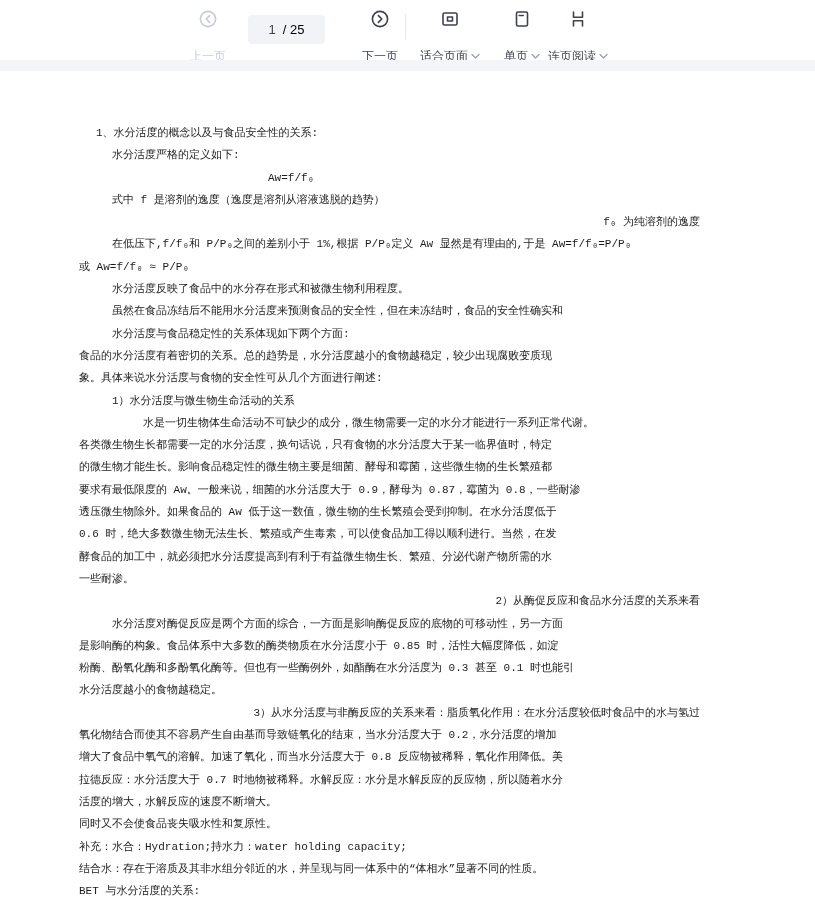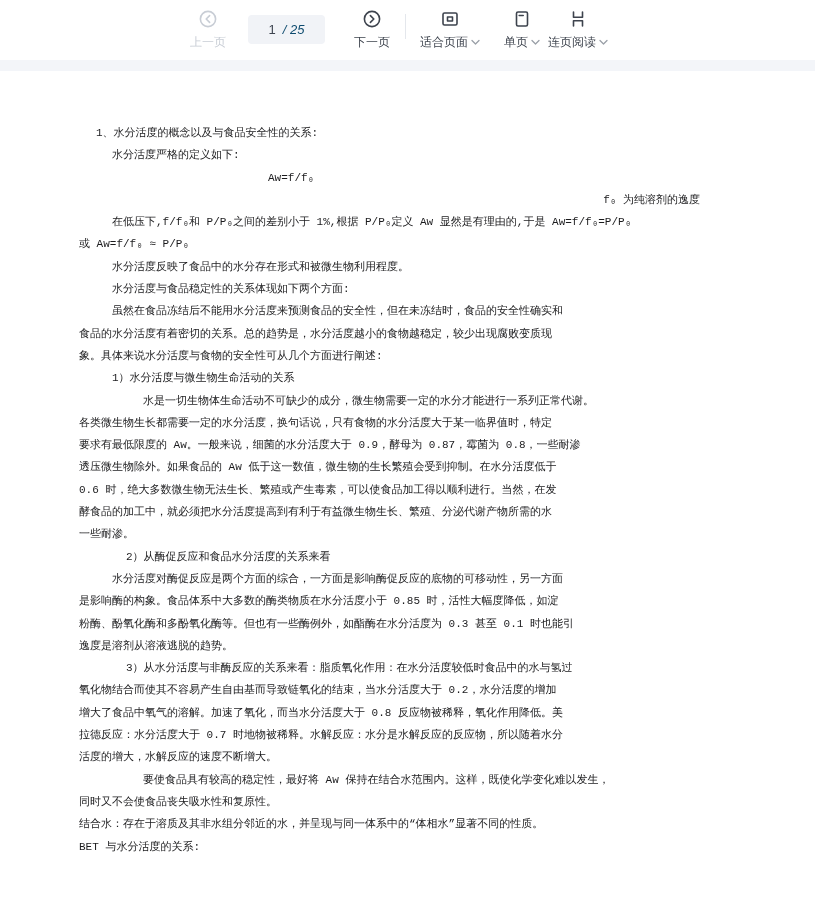--- a/index.html
+++ b/index.html
@@ -5,49 +5,49 @@
   html,body{margin:0;padding:0;}
   body{
     width:815px;height:918px;position:relative;overflow:hidden;
     background:#ffffff;
     font-family:"Liberation Sans","DejaVu Sans",sans-serif;
   }
   
   .toolbar{position:absolute;top:0;left:0;width:815px;height:60px;background:#fff;}
   .tb-item{
     position:absolute;top:9px;transform:translateX(-50%);
-    display:flex;flex-direction:column;align-items:center;gap:6px;
+    display:flex;flex-direction:column;align-items:center;gap:20px;
     color:#3d434d;font-size:12px;cursor:pointer;user-select:none;
   }
   .tb-item.disabled{color:#c8cdd5;cursor:default;}
   .tb-item .ic{width:20px;height:20px;display:block;}
   .tb-item .lbl-row{display:flex;align-items:center;gap:3px;line-height:14px;white-space:nowrap;}
   .chev{width:9px;height:8px;display:block;}
   .page-box{
     position:absolute;left:248px;top:15px;width:77px;height:29px;
     background:#f1f3f7;border-radius:4px;
     display:flex;align-items:center;justify-content:center;gap:7px;
     font-size:13px;color:#3e4450;cursor:text;
   }
-  .page-box .total{color:#0c4a6e;font-style:italic;}
+  .page-box .total{color:#000000;}
   .tb-divider{position:absolute;left:405px;top:14px;width:1px;height:25px;background:#e4e7ec;}
   
   .band{position:absolute;top:60px;left:0;width:815px;height:11px;background:#f3f5f9;}
   
   .page{
     position:absolute;top:71px;left:0;width:700px;height:847px;background:#fff;
     box-sizing:border-box;padding:51px 0 0 79px;overflow:hidden;
     font-family:Liberation Mono, monospace;
     font-size:11px;color:#1b1b1d;
   }
   .doc-line{height:22.3px;line-height:22.3px;white-space:nowrap;}
   .ind0{padding-left:0;}
   .ind1{padding-left:17px;}
   .ind2{padding-left:33px;}
-  .ind3{padding-left:47px;}
+  .ind3{padding-left:47px;text-align:right;}
   .ind4{padding-left:64px;}
   .ind5{padding-left:84px;text-align:right;}
   .formula{padding-left:189px;}
 </style>
 </head>
 <body>
 
 <div class="toolbar">
 
   <div class="tb-item disabled" style="left:208px">
@@ -58,21 +58,21 @@
     <span class="lbl-row">
         <span>上一页</span>
       </span>
   </div>
 
   <div class="page-box">
     <span>1</span>
     <span class="total">/ 25</span>
   </div>
 
-  <div class="tb-item" style="left:372px">
+  <div class="tb-item" style="left:380px">
     <svg class="ic" viewBox="0 0 20 20" fill="none" stroke="currentColor" stroke-width="1.6" stroke-linecap="round" stroke-linejoin="round">
       <circle cx="10" cy="10" r="7.6"></circle>
       <path d="M8.4 6.6 L11.8 10 L8.4 13.4"></path>
     </svg>
     <span class="lbl-row">
         <span>下一页</span>
       </span>
   </div>
 
   <div class="tb-divider"></div>
@@ -117,43 +117,45 @@
   </div>
 
 </div>
 
 <div class="band"></div>
 
 <div class="page">
     <div class="doc-line ind1">1、水分活度的概念以及与食品安全性的关系:</div>
     <div class="doc-line ind2">水分活度严格的定义如下:</div>
     <div class="doc-line ind0 formula">Aw=f/f₀</div>
+    <div class="doc-line ind2">式中 f 是溶剂的逸度（逸度是溶剂从溶液逃脱的趋势）</div>
     <div class="doc-line ind5">f₀ 为纯溶剂的逸度</div>
     <div class="doc-line ind2">在低压下,f/f₀和 P/P₀之间的差别小于 1%,根据 P/P₀定义 Aw 显然是有理由的,于是 Aw=f/f₀=P/P₀</div>
     <div class="doc-line ind0">或 Aw=f/f₀ ≈ P/P₀</div>
     <div class="doc-line ind2">水分活度反映了食品中的水分存在形式和被微生物利用程度。</div>
+    <div class="doc-line ind2">虽然在食品冻结后不能用水分活度来预测食品的安全性，但在未冻结时，食品的安全性确实和</div>
     <div class="doc-line ind2">水分活度与食品稳定性的关系体现如下两个方面:</div>
-    <div class="doc-line ind2">虽然在食品冻结后不能用水分活度来预测食品的安全性，但在未冻结时，食品的安全性确实和</div>
     <div class="doc-line ind0">食品的水分活度有着密切的关系。总的趋势是，水分活度越小的食物越稳定，较少出现腐败变质现</div>
     <div class="doc-line ind0">象。具体来说水分活度与食物的安全性可从几个方面进行阐述:</div>
     <div class="doc-line ind2">1）水分活度与微生物生命活动的关系</div>
     <div class="doc-line ind4">水是一切生物体生命活动不可缺少的成分，微生物需要一定的水分才能进行一系列正常代谢。</div>
     <div class="doc-line ind0">各类微生物生长都需要一定的水分活度，换句话说，只有食物的水分活度大于某一临界值时，特定</div>
+    <div class="doc-line ind0">的微生物才能生长。影响食品稳定性的微生物主要是细菌、酵母和霉菌，这些微生物的生长繁殖都</div>
     <div class="doc-line ind0">要求有最低限度的 Aw。一般来说，细菌的水分活度大于 0.9，酵母为 0.87，霉菌为 0.8，一些耐渗</div>
     <div class="doc-line ind0">透压微生物除外。如果食品的 Aw 低于这一数值，微生物的生长繁殖会受到抑制。在水分活度低于</div>
     <div class="doc-line ind0">0.6 时，绝大多数微生物无法生长、繁殖或产生毒素，可以使食品加工得以顺利进行。当然，在发</div>
     <div class="doc-line ind0">酵食品的加工中，就必须把水分活度提高到有利于有益微生物生长、繁殖、分泌代谢产物所需的水</div>
     <div class="doc-line ind0">一些耐渗。</div>
     <div class="doc-line ind3">2）从酶促反应和食品水分活度的关系来看</div>
     <div class="doc-line ind2">水分活度对酶促反应是两个方面的综合，一方面是影响酶促反应的底物的可移动性，另一方面</div>
     <div class="doc-line ind0">是影响酶的构象。食品体系中大多数的酶类物质在水分活度小于 0.85 时，活性大幅度降低，如淀</div>
     <div class="doc-line ind0">粉酶、酚氧化酶和多酚氧化酶等。但也有一些酶例外，如酯酶在水分活度为 0.3 甚至 0.1 时也能引</div>
-    <div class="doc-line ind0">逸度是溶剂从溶液逃脱的趋势。</div>
+    <div class="doc-line ind0">水分活度越小的食物越稳定。</div>
     <div class="doc-line ind3">3）从水分活度与非酶反应的关系来看：脂质氧化作用：在水分活度较低时食品中的水与氢过</div>
     <div class="doc-line ind0">氧化物结合而使其不容易产生自由基而导致链氧化的结束，当水分活度大于 0.2，水分活度的增加</div>
     <div class="doc-line ind0">增大了食品中氧气的溶解。加速了氧化，而当水分活度大于 0.8 反应物被稀释，氧化作用降低。美</div>
     <div class="doc-line ind0">拉德反应：水分活度大于 0.7 时地物被稀释。水解反应：水分是水解反应的反应物，所以随着水分</div>
     <div class="doc-line ind0">活度的增大，水解反应的速度不断增大。</div>
-    <div class="doc-line ind4">要使食品具有较高的稳定性，最好将 Aw 保持在结合水范围内。这样，既使化学变化难以发生，</div>
     <div class="doc-line ind0">同时又不会使食品丧失吸水性和复原性。</div>
+    <div class="doc-line ind0">补充：水合：Hydration;持水力：water holding capacity;</div>
     <div class="doc-line ind0">结合水：存在于溶质及其非水组分邻近的水，并呈现与同一体系中的“体相水”显著不同的性质。</div>
     <div class="doc-line ind0">BET 与水分活度的关系:</div>
   </div>
 
 </body></html>

